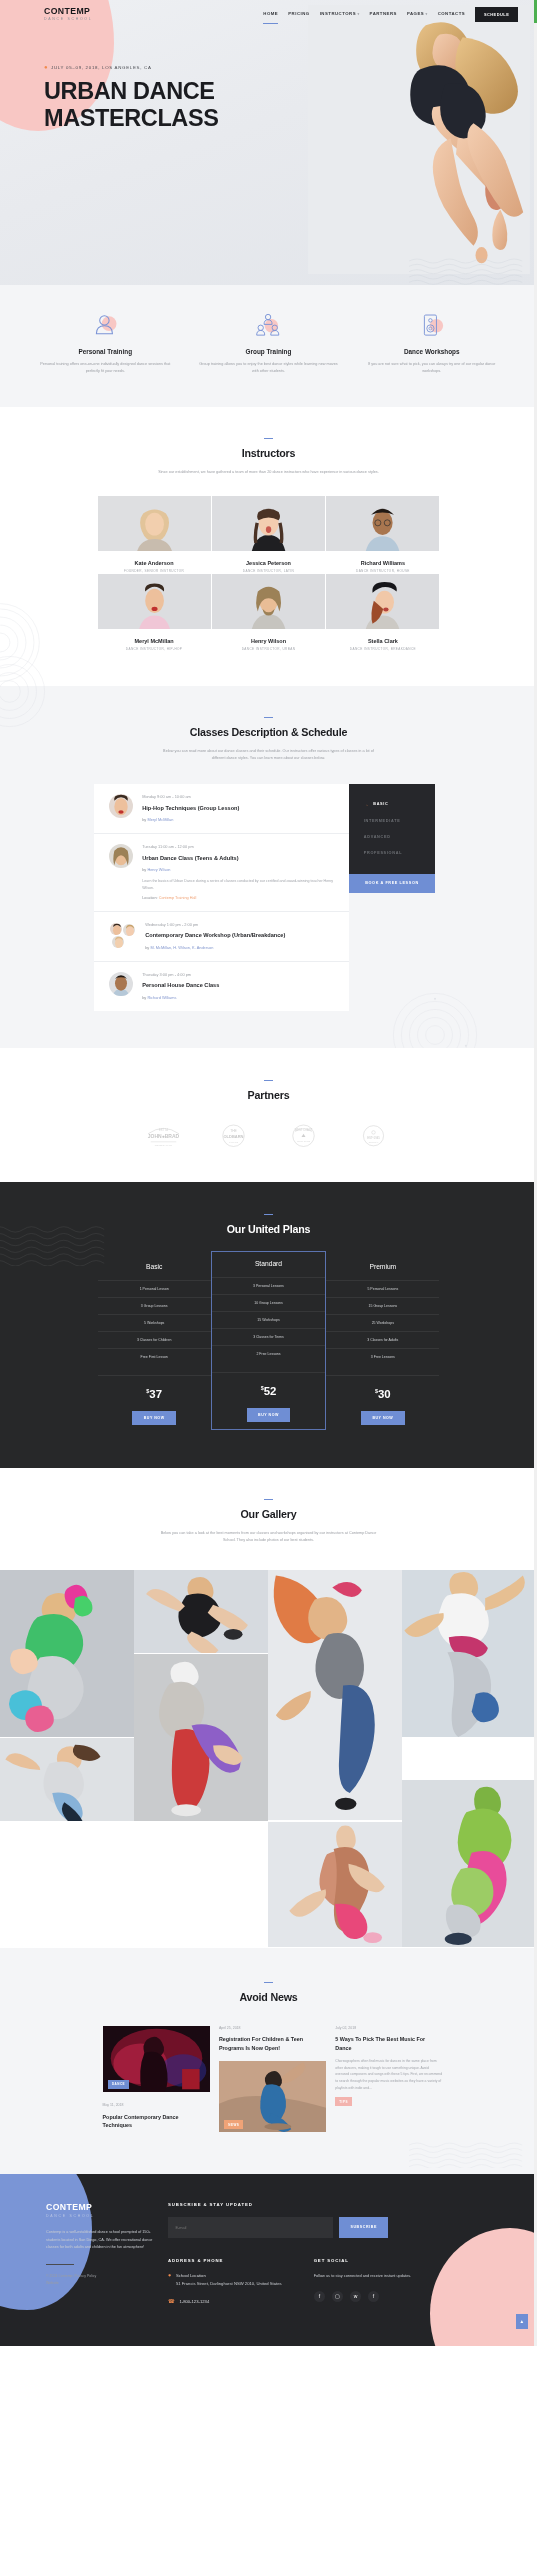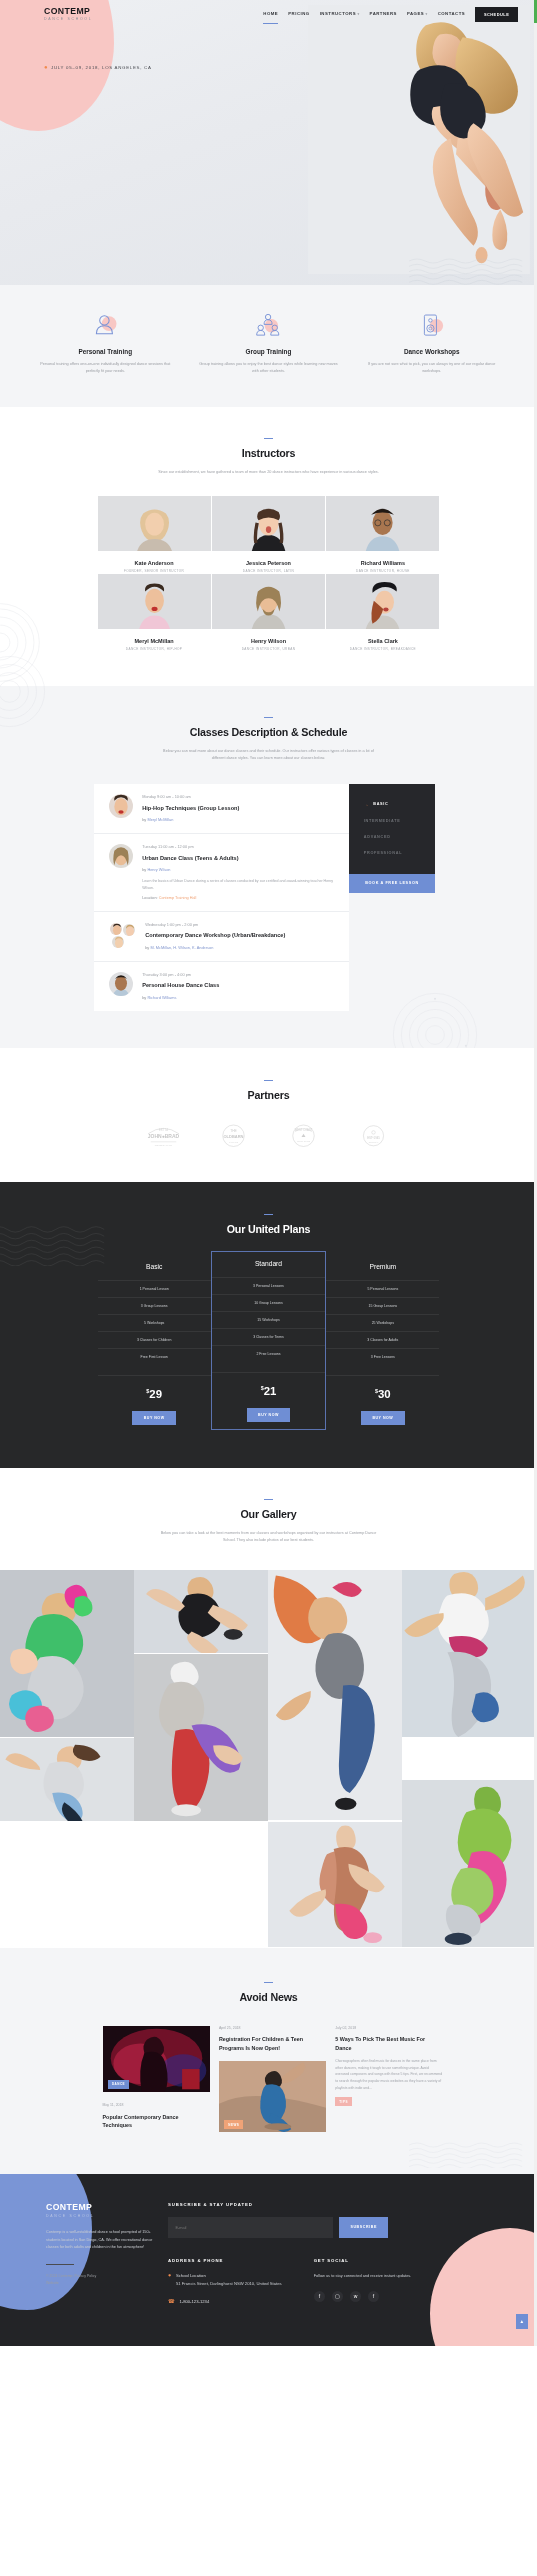--- a/index.html
+++ b/index.html
@@ -378,20 +378,24 @@
         <a href="#"><span>CONTACTS</span></a>
         <button class="btn-schedule">SCHEDULE</button>
       </nav>
     </div>
 
     <div class="hero-body">
       <div class="hero-meta">
         <span class="pin">●</span>
         <span class="hero-date">JULY 05–09, 2018, LOS ANGELES, CA</span>
       </div>
+      <h1 class="hero-title">
+        <span>URBAN DANCE</span><br>
+        <span>MASTERCLASS</span>
+      </h1>
     </div>
 
     <svg class="wave-hero" viewBox="0 0 190 42" preserveAspectRatio="none">
       <g fill="none" stroke="#b9bfcb" stroke-width=".6">
         <path d="M0 6 q12 -6 24 0 t24 0 t24 0 t24 0 t24 0 t24 0 t24 0"></path>
         <path d="M0 14 q12 -6 24 0 t24 0 t24 0 t24 0 t24 0 t24 0 t24 0"></path>
         <path d="M0 22 q12 -6 24 0 t24 0 t24 0 t24 0 t24 0 t24 0 t24 0"></path>
         <path d="M0 30 q12 -6 24 0 t24 0 t24 0 t24 0 t24 0 t24 0 t24 0"></path>
         <path d="M0 38 q12 -6 24 0 t24 0 t24 0 t24 0 t24 0 t24 0 t24 0"></path>
       </g>
@@ -729,32 +733,32 @@
     </div>
     <div class="ptable">
 
       <div class="pcol">
         <div class="pname">Basic</div>
         <div class="pfeat">1 Personal Lesson</div>
         <div class="pfeat">3 Group Lessons</div>
         <div class="pfeat">5 Workshops</div>
         <div class="pfeat">3 Classes for Children</div>
         <div class="pfeat">Free First Lesson</div>
-        <div class="pprice"><sup>$</sup><span>29</span></div>
+        <div class="pprice"><sup>$</sup><span>37</span></div>
         <button class="btn-buy">BUY NOW</button>
       </div>
 
       <div class="pcol feat">
         <div class="pname">Standard</div>
         <div class="pfeat">3 Personal Lessons</div>
         <div class="pfeat">10 Group Lessons</div>
         <div class="pfeat">15 Workshops</div>
         <div class="pfeat">3 Classes for Teens</div>
         <div class="pfeat">2 Free Lessons</div>
-        <div class="pprice"><sup>$</sup><span>21</span></div>
+        <div class="pprice"><sup>$</sup><span>52</span></div>
         <button class="btn-buy">BUY NOW</button>
       </div>
 
       <div class="pcol">
         <div class="pname">Premium</div>
         <div class="pfeat">5 Personal Lessons</div>
         <div class="pfeat">15 Group Lessons</div>
         <div class="pfeat">25 Workshops</div>
         <div class="pfeat">3 Classes for Adults</div>
         <div class="pfeat">3 Free Lessons</div>

